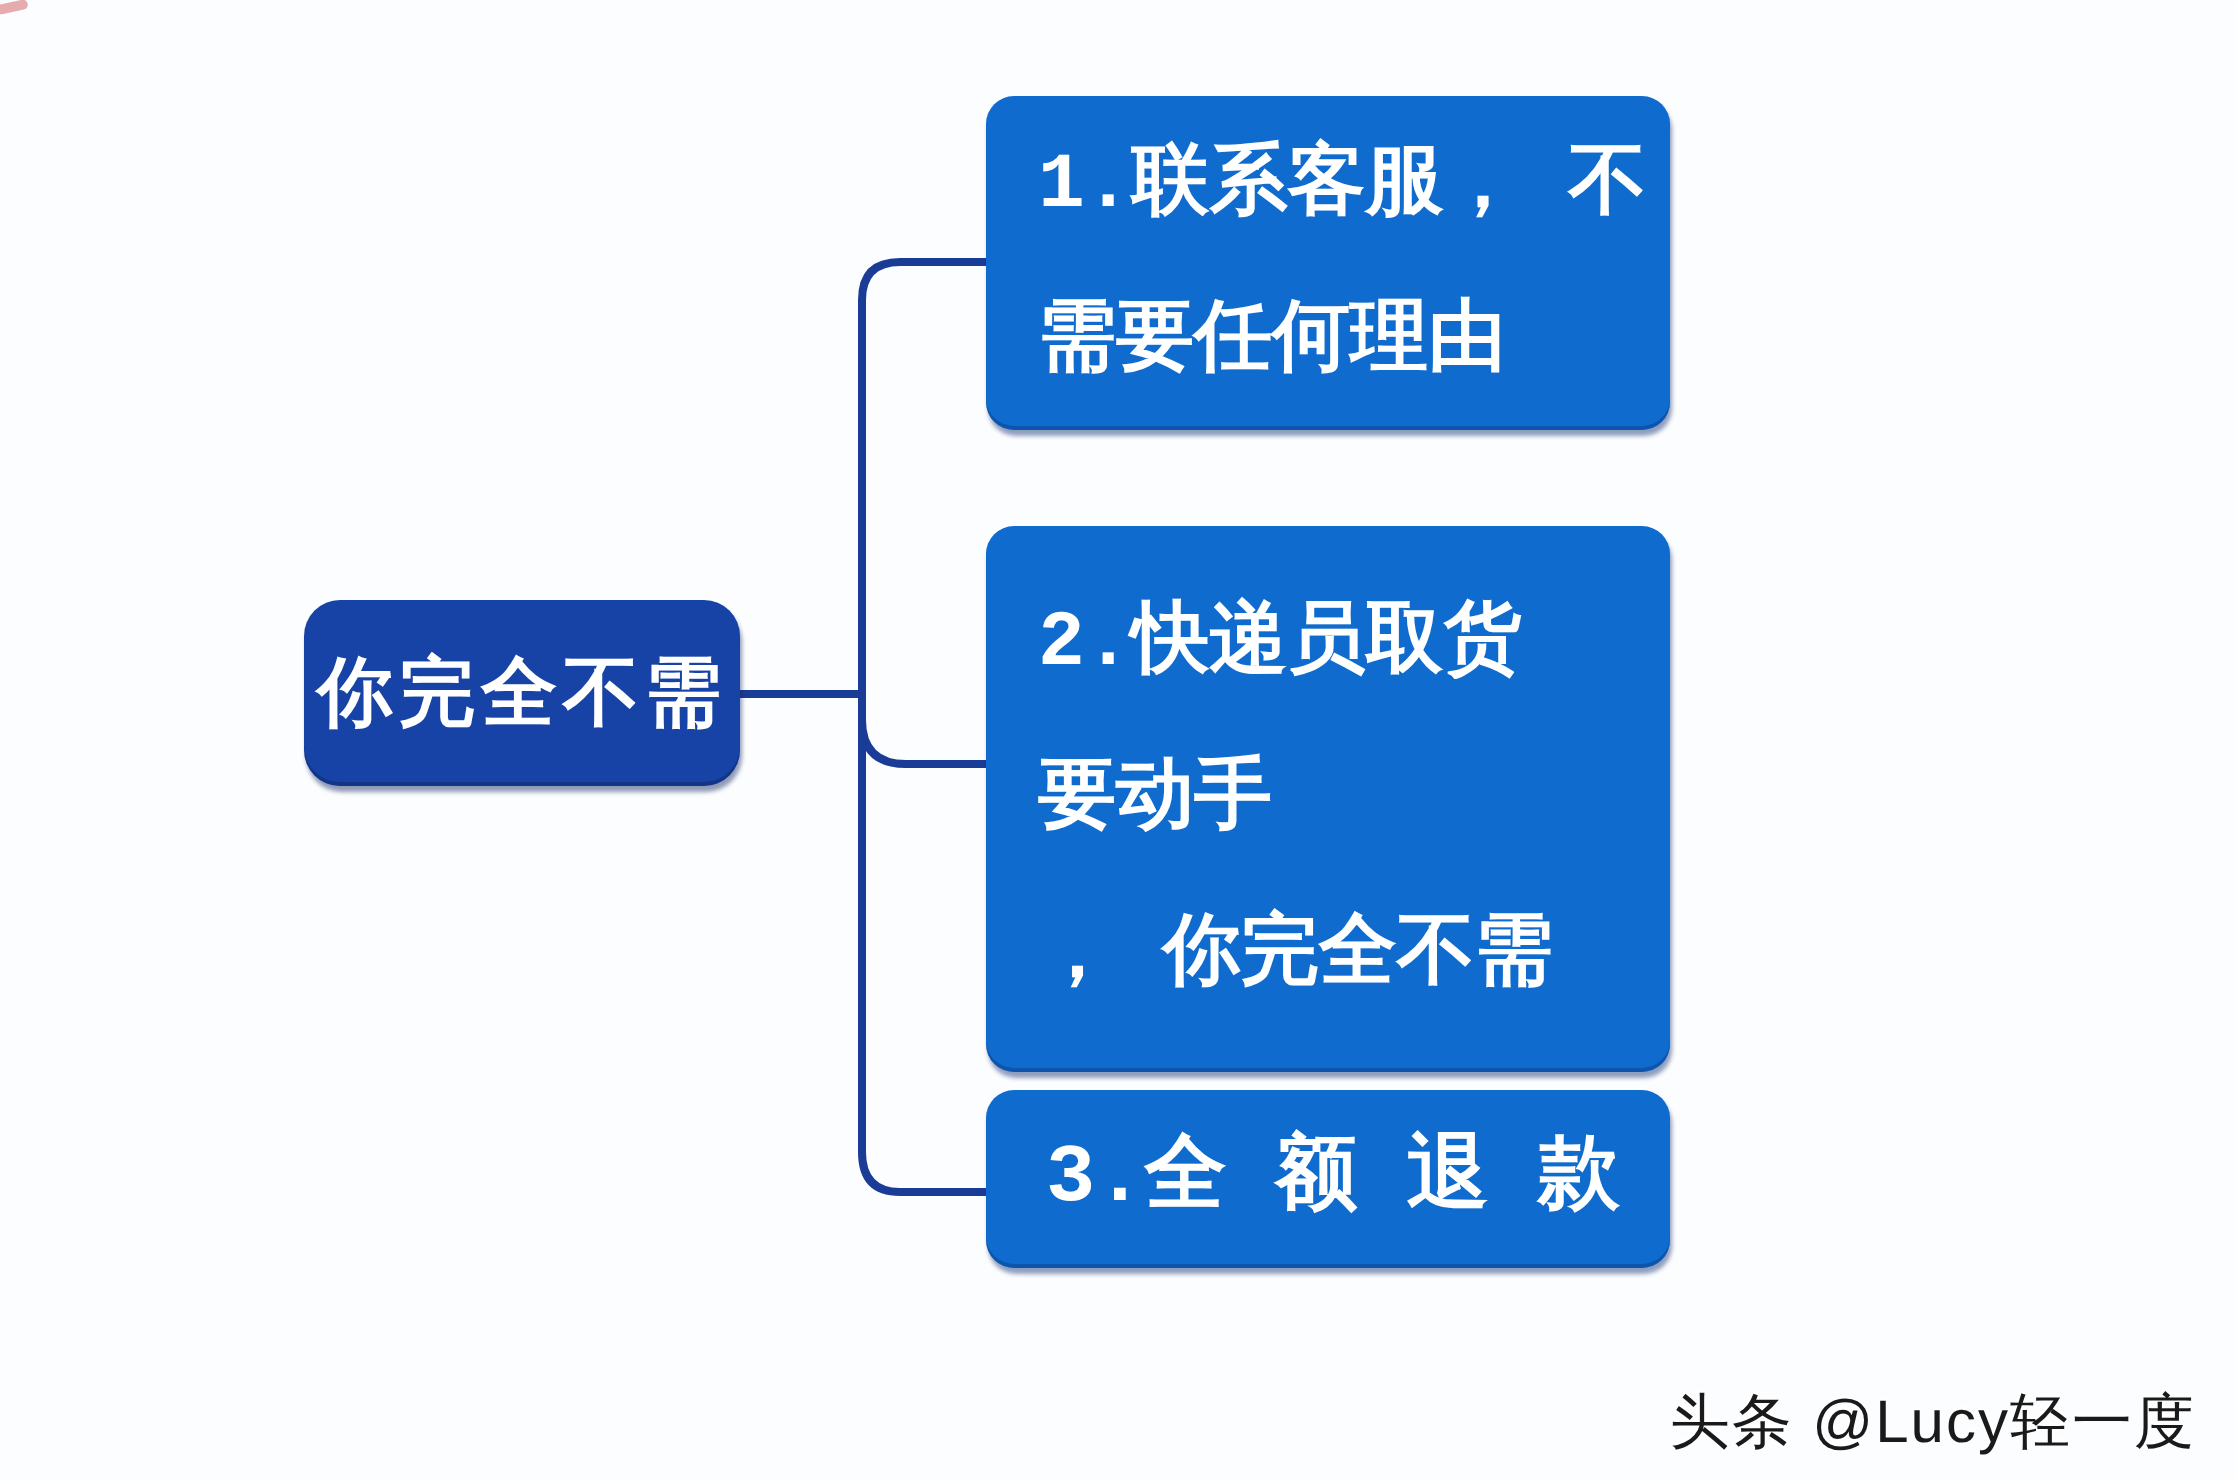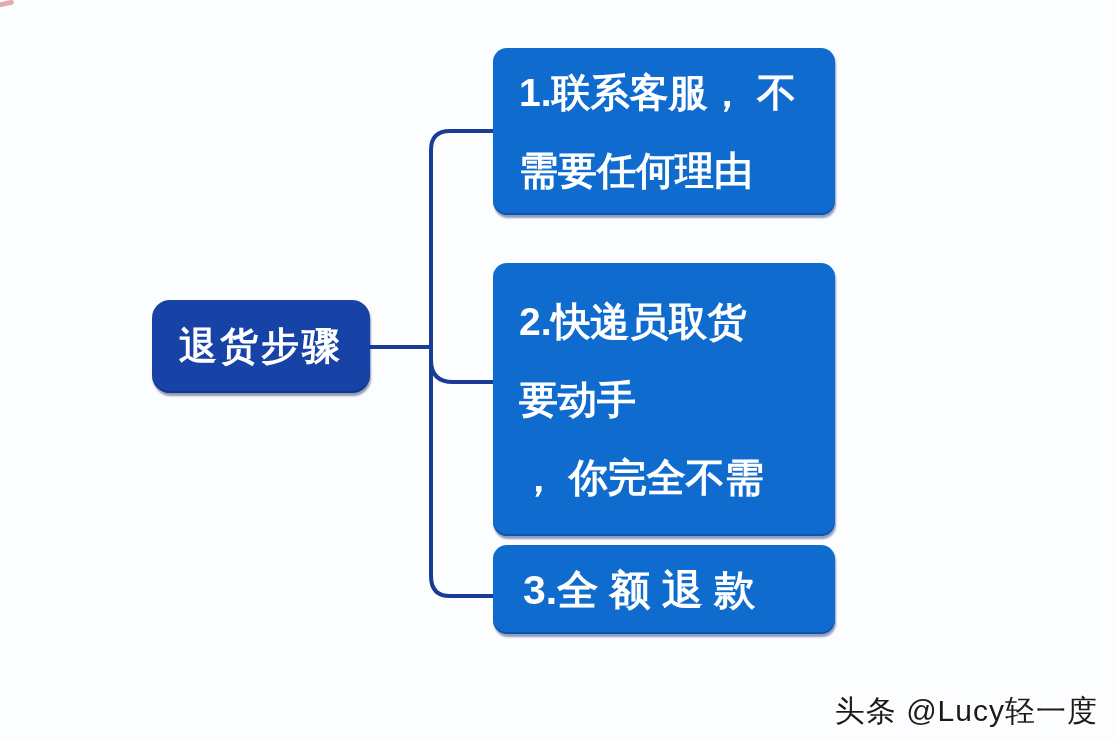--- a/index.html
+++ b/index.html
@@ -25,20 +25,21 @@
     stroke: var(--connector, #1b3c96);
     stroke-width: 4;
     fill: none;
     stroke-linecap: round;
   }
   .node {
     position: absolute;
     color: var(--node-text, #ffffff);
     font-weight: 700;
     box-sizing: border-box;
+    font-family: Liberation Mono, monospace;
   }
   .root {
     left: 152px;
     top: 300px;
     width: 218px;
     height: 93px;
     background: var(--root-fill, #1742a6);
     border-radius: 18px;
     display: flex;
     align-items: center;
@@ -92,21 +93,21 @@
 <div class="canvas">
 
   <svg class="connectors" viewBox="0 0 1118 740" xmlns="http://www.w3.org/2000/svg">
     <path d="M370 347 H431"></path>
     <path d="M431 347 V150 Q431 131 450 131 H493"></path>
     <path d="M431 347 V360 Q431 382 453 382 H493"></path>
     <path d="M431 347 V576 Q431 596 450 596 H495"></path>
   </svg>
 
   <div class="node root">
-    <span>退货步骤</span>
+    <span>你完全不需</span>
   </div>
 
   <div class="node child child-1">
     <div class="line">1.联系客服， 不</div>
     <div class="line">需要任何理由</div>
   </div>
 
   <div class="node child child-2">
     <div class="line">2.快递员取货</div>
     <div class="line">要动手</div>

